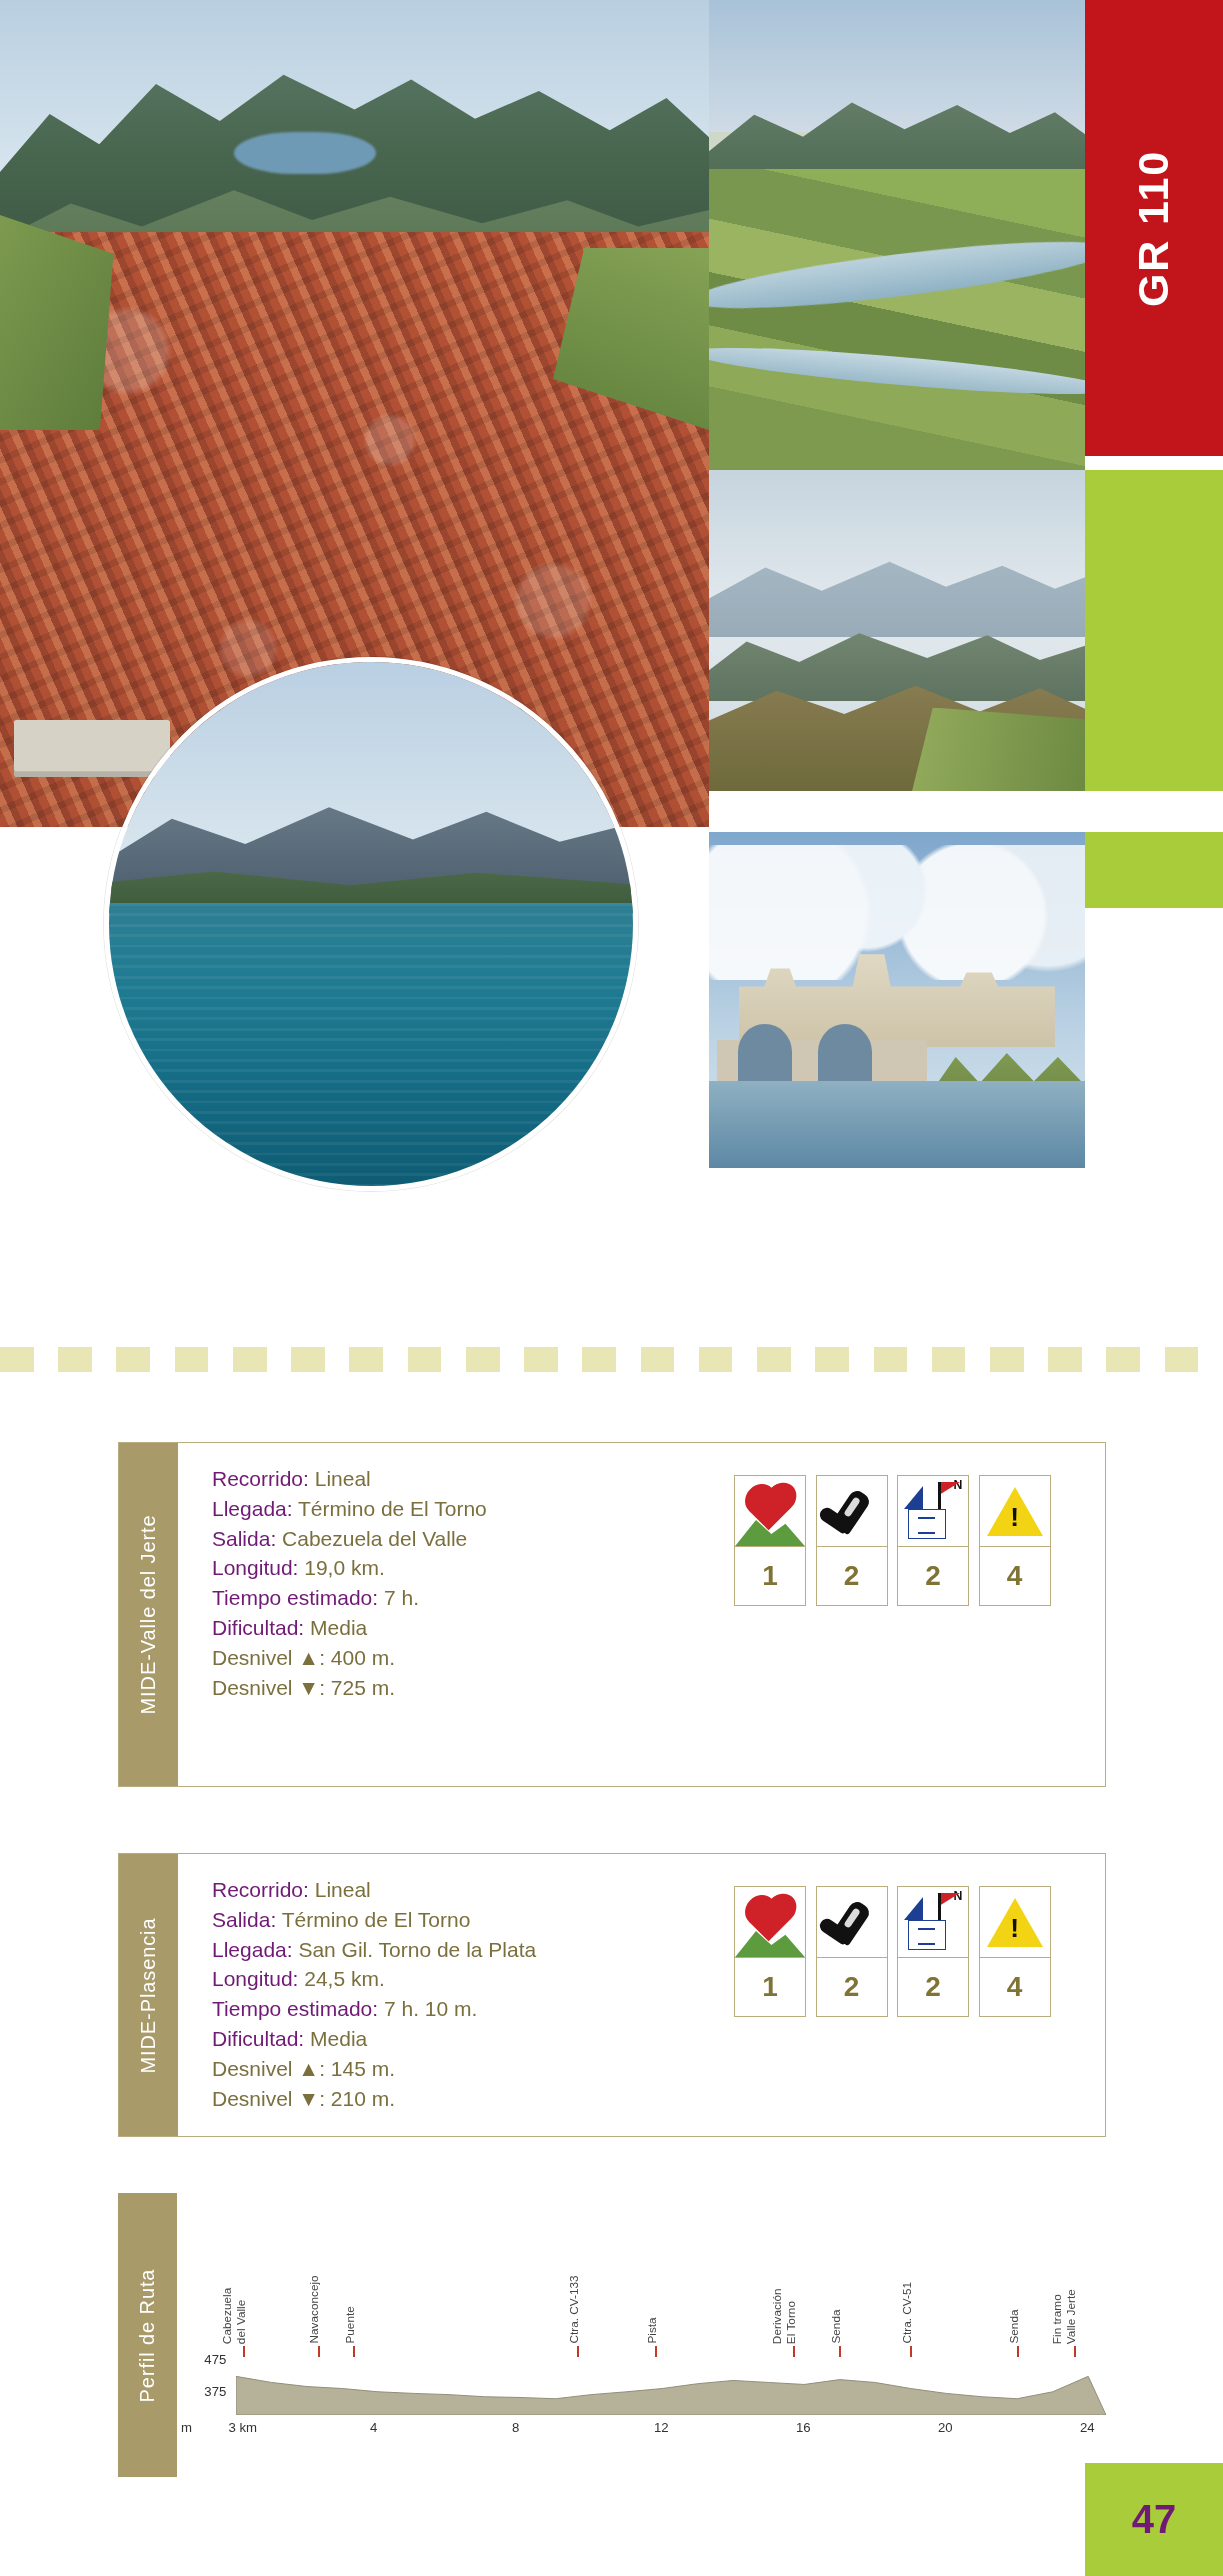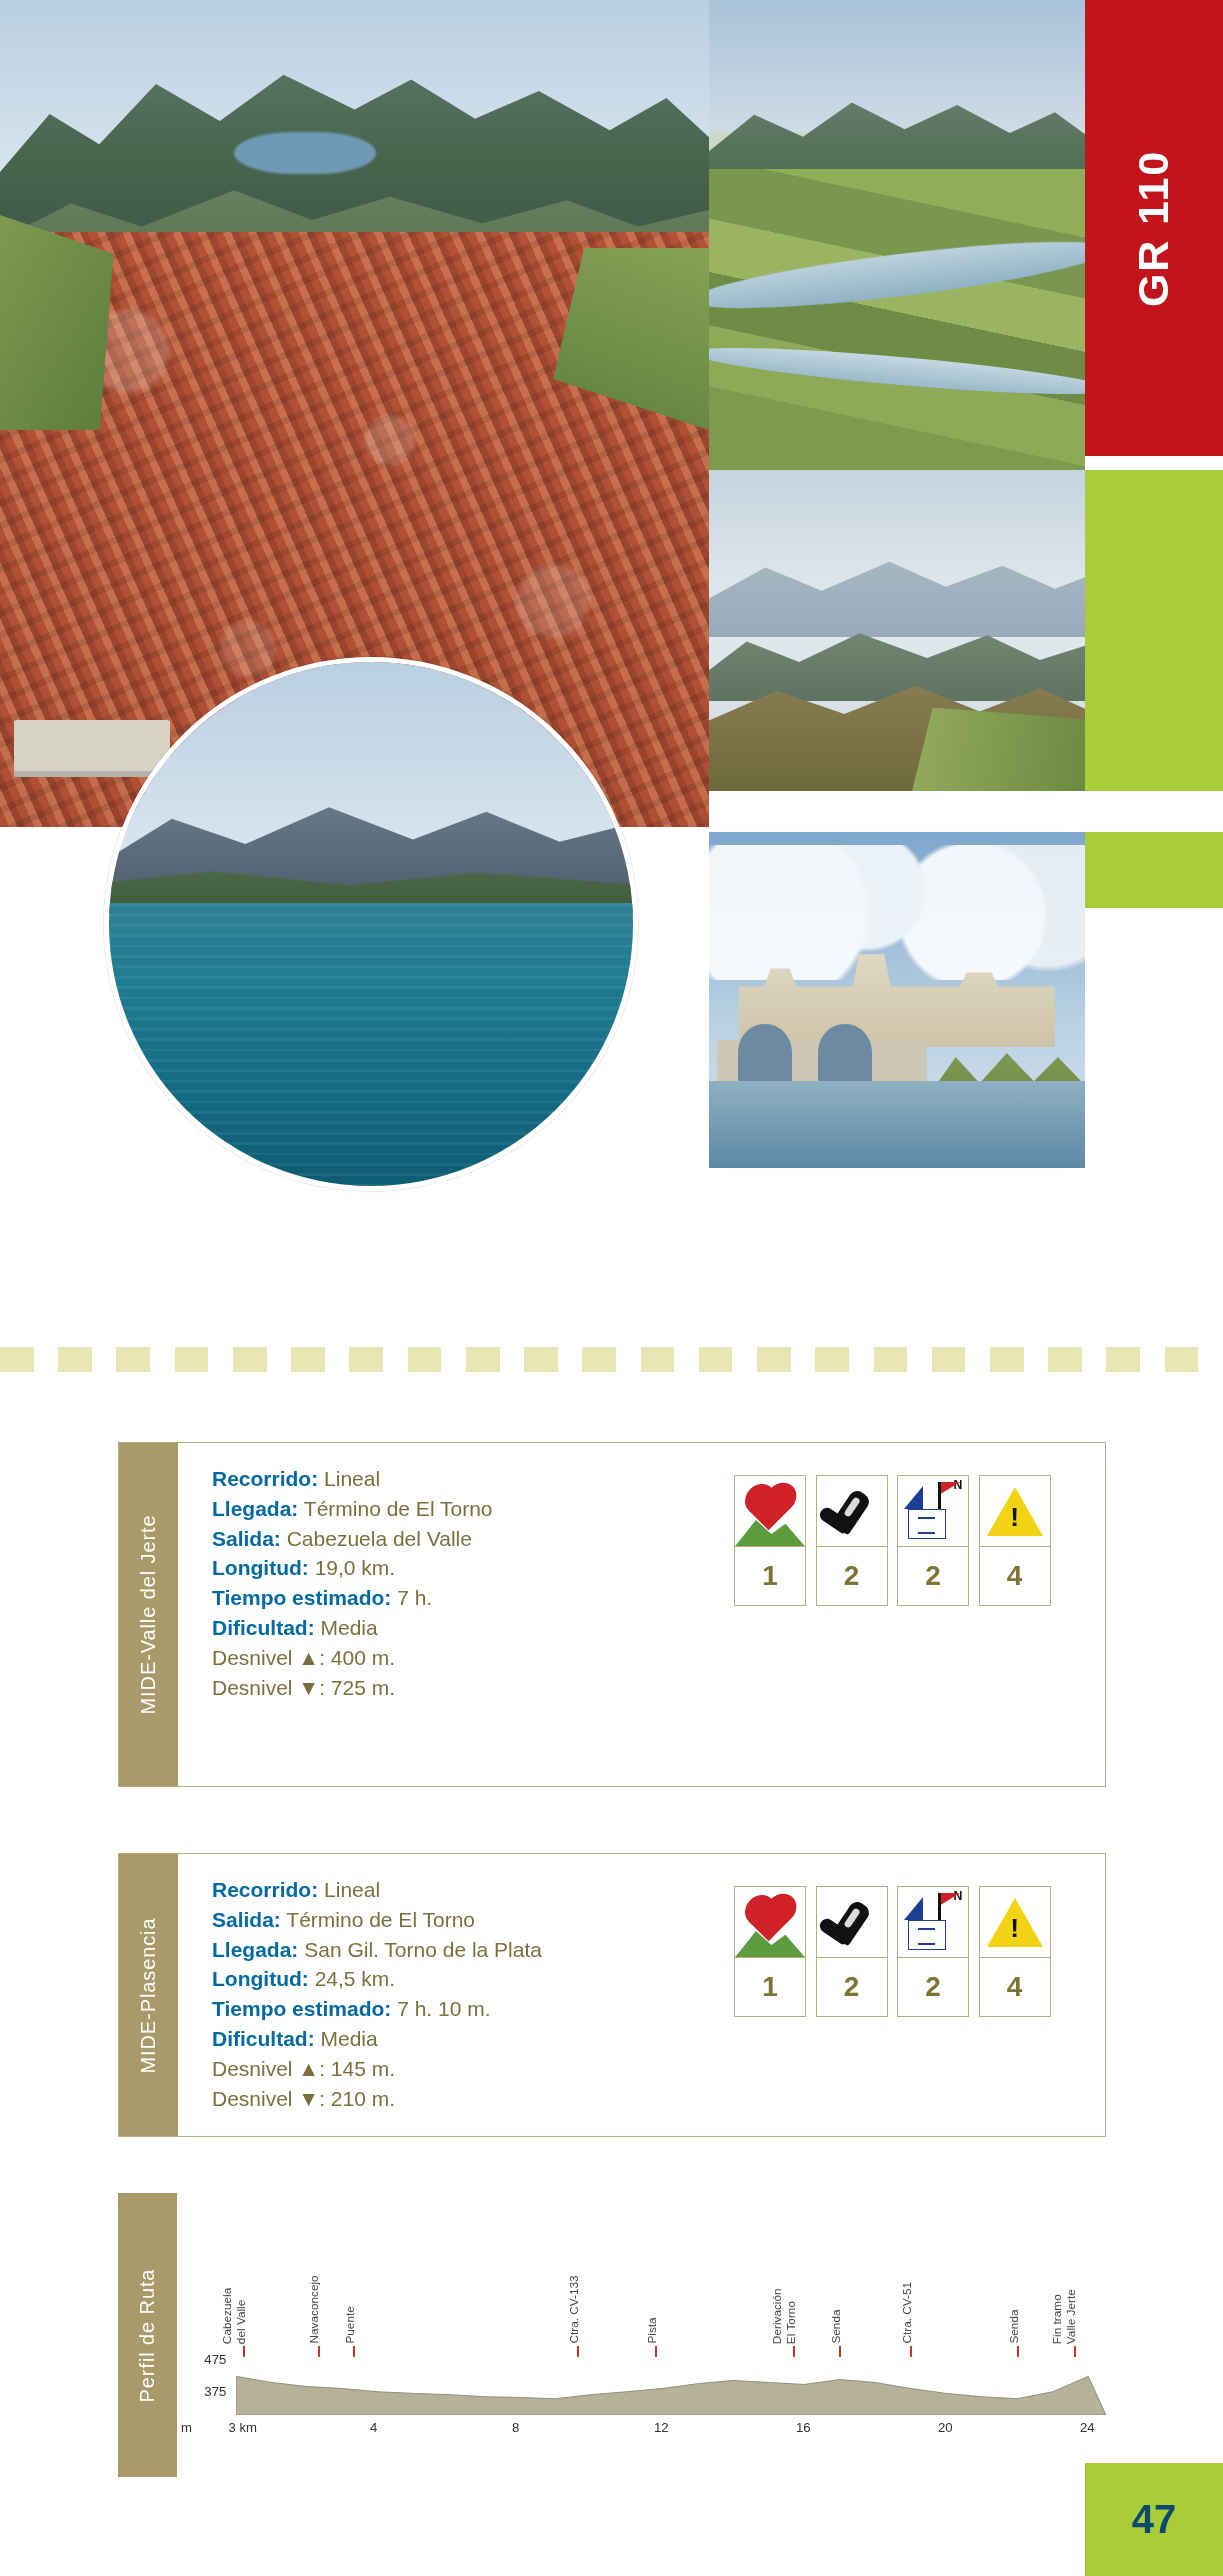--- a/index.html
+++ b/index.html
@@ -242,21 +242,21 @@
     color:#ffffff;
     font-size:20px;
     letter-spacing:0.9px;
   }
   .panel-body { flex:1; display:flex; padding:21px 0 0 0; }
 
   .spec-list { flex:1; padding-left:34px; }
   .spec-line {
     font-size:21px; color:#7b6f3e; line-height:1.42; white-space:nowrap;
   }
-  .spec-line b { font-weight:bold; color:#0369a1; }
+  .spec-line b { font-weight:normal; color:#701a75; }
 
   .mide-icons { display:flex; padding-right:45px; padding-top:11.3px; gap:0; align-items:flex-start; }
   .mide-cell { width:72px; margin-right:9.5px; }
   .mide-ico {
     width:72px; height:72px; border:1.9px solid #b9ac7e; background:#ffffff;
     display:flex; align-items:center; justify-content:center; position:relative; overflow:hidden;
   }
   .mide-num {
     width:72px; height:59px; border:1.9px solid #b9ac7e; border-top:none; background:#ffffff;
     display:flex; align-items:center; justify-content:center;
@@ -357,21 +357,21 @@
     font-size:13.2px; color:#333;
   }
   .x-axis span { position:absolute; top:0; }
   .x-unit { left:-55px; }
 
   
   .page-badge {
     position:absolute; right:0; bottom:0; width:138px; height:113px;
     background:#a9cd3a; display:flex; align-items:center; justify-content:center;
   }
-  .page-badge span { color:#0c4a6e; font-size:40px; font-weight:bold; }
+  .page-badge span { color:#701a75; font-size:40px; font-weight:bold; }
 </style>
 </head>
 <body>
 
 <div class="photo-block">
 
   <div class="photo photo-main">
     <div class="sky-main"></div>
     <div class="mount-main"></div>
     <div class="mount-main2"></div>

